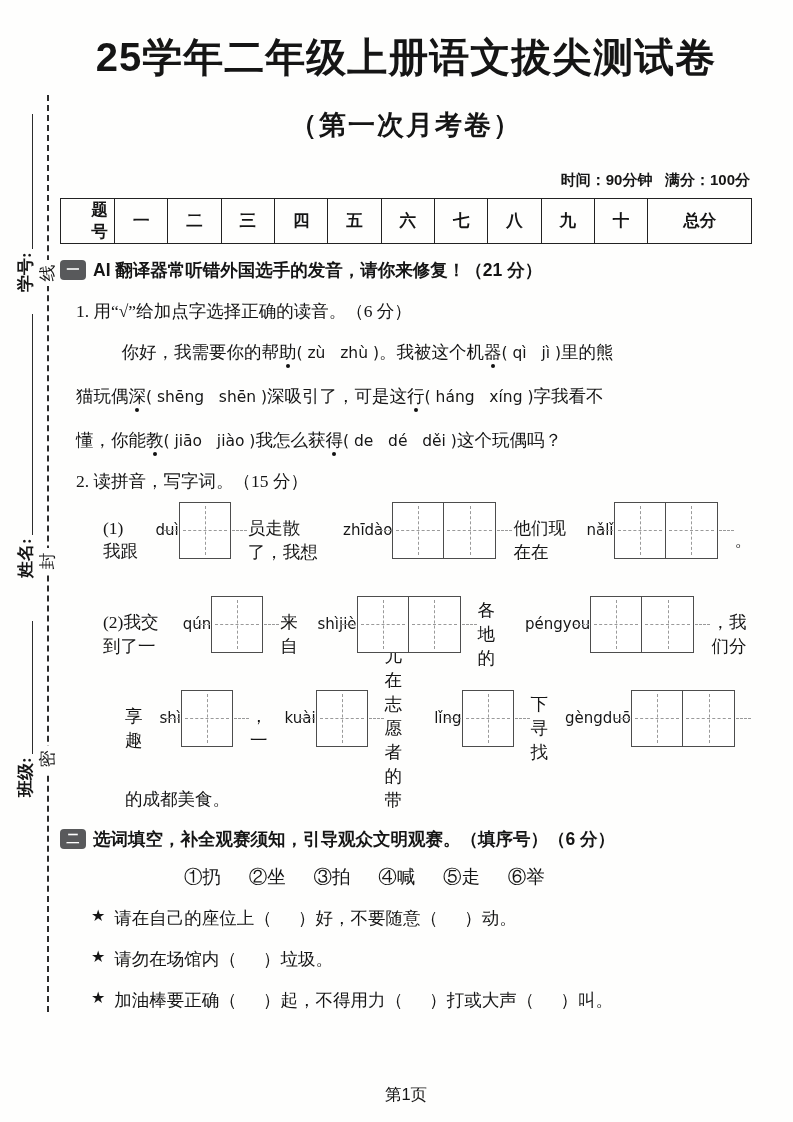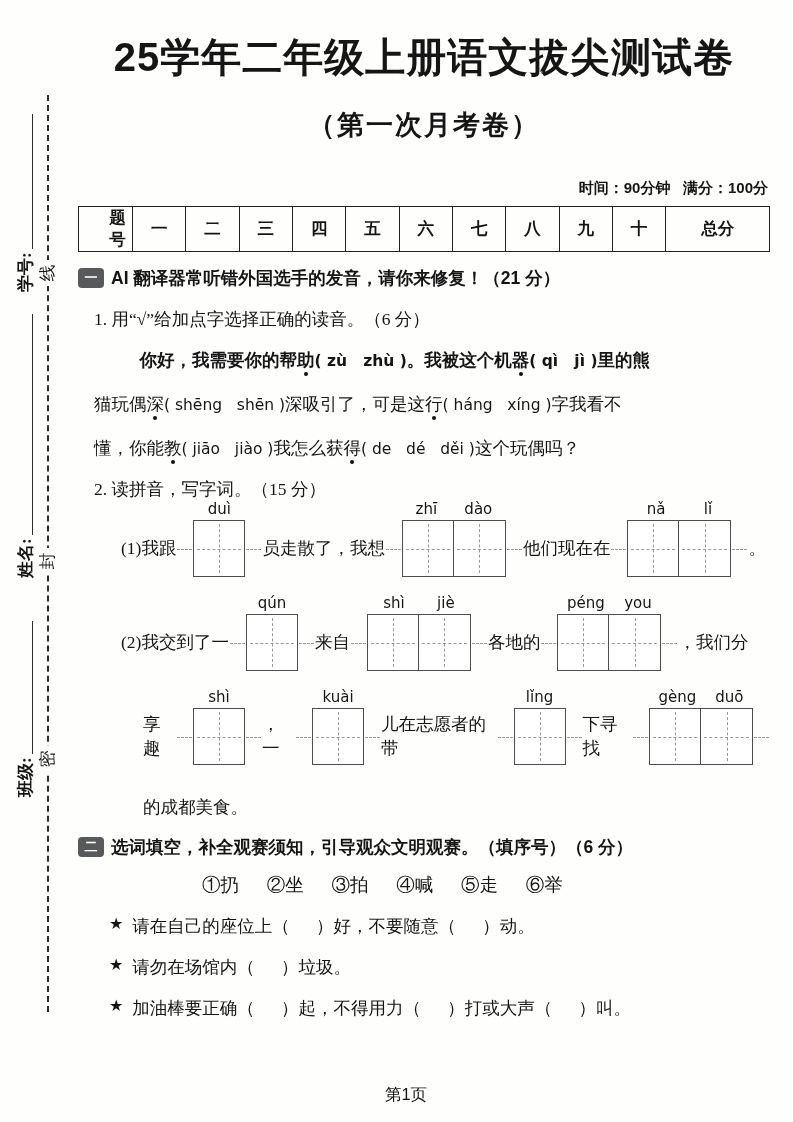--- a/index.html
+++ b/index.html
@@ -14,53 +14,53 @@
                 display:flex; align-items:center; height:26px; font-size:17px; font-weight:bold; }
   .sf-line { flex:1; border-bottom:1.6px solid #2c2c2c; height:15px; margin-left:3px; }
   .f1 { left:12px; top:292px; width:178px; }
   .f2 { left:12px; top:578px; width:264px; }
   .f3 { left:12px; top:797px; width:176px; }
   .seal-char { position:absolute; left:35px; width:26px; height:26px; line-height:26px;
                text-align:center; background:#fefefd; font-size:17px; transform:rotate(-90deg); }
   .sc1 { top:260px; } .sc2 { top:548px; } .sc3 { top:746px; }
 
   
-  .main { position:absolute; left:78px; top:0; width:692px; }
+  .main { position:absolute; left:60px; top:0; width:692px; }
   .title { margin-top:30px; text-align:center; font-family:"Liberation Sans","DejaVu Sans",sans-serif;
            font-weight:bold; font-size:40px; letter-spacing:1px; }
   .subtitle { margin-top:22px; text-align:center; font-family:"Liberation Sans","DejaVu Sans",sans-serif;
               font-weight:bold; font-size:27px; letter-spacing:2px; }
-  .meta { margin-top:36px; text-align:right; padding-right:2px; white-space:pre;
+  .meta { margin-top:28px; text-align:right; padding-right:2px; white-space:pre;
           font-family:"Liberation Sans","DejaVu Sans",sans-serif; font-weight:bold; font-size:15px; }
 
   .score-table { margin-top:8px; width:100%; border-collapse:collapse; }
   .score-table td { border:1.5px solid #222; height:27px; text-align:center; padding:0;
                     font-family:"Liberation Sans","DejaVu Sans",sans-serif; font-weight:bold; font-size:16.5px; }
   .score-table td.first { width:54px;padding-left:24px; }
 
   .section-head { margin-top:14px; display:flex; align-items:center;
                   font-family:"Liberation Sans","DejaVu Sans",sans-serif; font-weight:bold; font-size:17.5px; }
   .sec-badge { flex:0 0 auto; width:26px; height:20px; border-radius:4px; background:#58595b;
                color:#ffffff; font-size:13px; display:inline-flex; align-items:center;
                justify-content:center; margin-right:7px; }
 
   .q-title { margin:17px 0 0 16px; font-size:17.5px; }
   .pline { margin:16px 0 0 16px; font-size:17.5px; line-height:27px; }
-  .pline.indent { text-indent:2.6em;font-weight:bold; }
+  .pline.indent { text-indent:2.6em; }
   .seg-text { white-space:pre-wrap; }
   .dot-char { position:relative; }
   .dot-char::after { content:""; position:absolute; left:50%; bottom:-6px; transform:translateX(-50%);
                      width:4px; height:4px; background:#111; border-radius:50%; }
   .pinyin-inline { font-family:"DejaVu Sans","Liberation Sans",sans-serif; font-size:15.5px; white-space:pre; }
 
   .q-title.q2 { margin-top:14px; }
   .wline { display:flex; align-items:center; height:94px; font-size:17.5px; }
   .r1,.r2 { margin-left:43px; } .r3 { margin-left:65px; }
   .wtail { margin:12px 0 0 65px; font-size:17.5px; }
-  .box-group { display:inline-flex; flex-direction:column; align-items:center;
+  .box-group { display:inline-flex; flex-direction:row; align-items:center;
                margin:0 17px; transform:translateY(-10px); }
   .py-row { display:flex; width:100%; justify-content:space-around;
             font-family:"DejaVu Sans","Liberation Sans",sans-serif; font-size:15px; height:21px; line-height:21px; }
   .cells { display:flex; position:relative; }
   .cells::before { content:""; position:absolute; left:-16px; top:50%; width:15px; border-top:1.3px dashed #999; }
   .cells::after  { content:""; position:absolute; right:-16px; top:50%; width:15px; border-top:1.3px dashed #999; }
   .cell { width:52px; height:57px; border:1.6px solid #4d4d4d; position:relative; background:#fff; }
   .cell + .cell { border-left:none; }
   .cell::before { content:""; position:absolute; left:50%; top:3px; bottom:3px; border-left:1.2px dashed #9a9a9a; }
   .cell::after  { content:""; position:absolute; top:50%; left:3px; right:3px; border-top:1.2px dashed #9a9a9a; }

